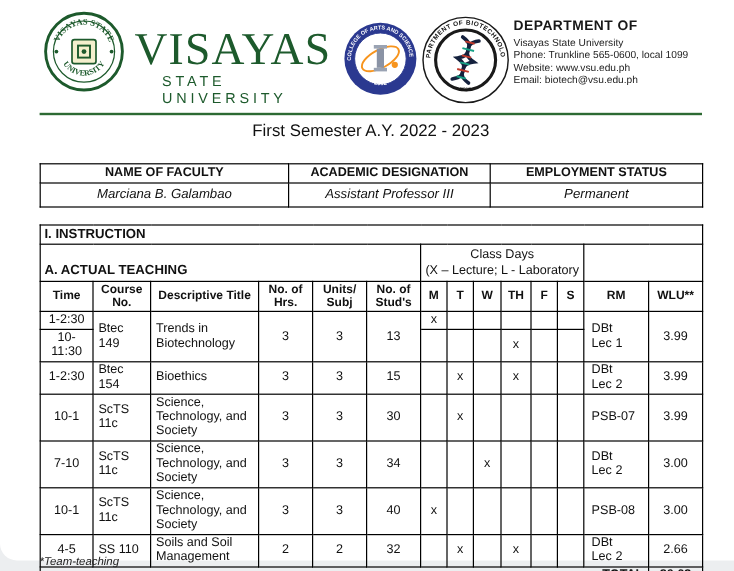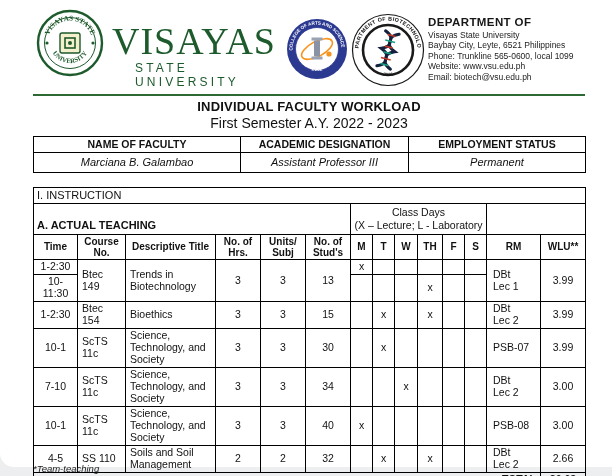--- a/index.html
+++ b/index.html
@@ -27,21 +27,21 @@
   
   table { border-collapse:collapse; table-layout:fixed; width:552px; font-size:10.5px; color:#111; }
   td, th { border:1px solid #000; padding:1px 2px; text-align:center; vertical-align:middle; line-height:1.14; overflow:hidden; }
   th { font-weight:bold; font-size:10px; }
 
   .faculty { position:absolute; left:33px; top:136px; }
   .faculty th { height:16px; font-size:10.5px; }
   .faculty td { height:20px; font-size:11px;font-style:italic; }
 
   .main { position:absolute; left:33px; top:187px; }
-  .sect-row td { text-align:left; font-weight:normal; font-size:11px; height:13px; padding-left:3px; }
+  .sect-row td { text-align:left; font-weight:bold; font-size:11px; height:13px; padding-left:3px; }
   .sub-row { height:31px; }
   .subsection { text-align:left; font-weight:bold; font-size:11px; vertical-align:bottom; padding-left:3px; padding-bottom:2px; }
   .classdays { font-size:10.5px; line-height:1.2; vertical-align:middle; }
   .head-row th { height:24px; }
   .left { text-align:left; padding-left:4px; }
   .pre { white-space:pre-line; }
   .rm { padding-left:6px; text-align:left; white-space:pre-line; }
   tr.r-top td { height:15px; }
   tr.r-bot td { height:25px; }
   tr.plain td { height:23px; }
@@ -117,30 +117,28 @@
       <line x1="-4" y1="-3" x2="4" y2="-3" stroke="#c0392b" stroke-width="1.6"></line>
       <line x1="-4" y1="3" x2="4" y2="3" stroke="#16a085" stroke-width="1.6"></line>
       <line x1="-5" y1="9" x2="5" y2="9" stroke="#c0392b" stroke-width="1.6"></line>
       <line x1="-4" y1="15" x2="4" y2="15" stroke="#16a085" stroke-width="1.6"></line>
     </g>
   </svg>
 
   <div class="dept-info">
     <div class="dept-name">DEPARTMENT OF</div>
     <div class="dept-line">Visayas State University</div>
-    <div class="dept-line">Baybay City, Leyte, 6521 Philippines</div>
     <div class="dept-line">Phone: Trunkline 565-0600, local 1099</div>
     <div class="dept-line">Website: www.vsu.edu.ph</div>
     <div class="dept-line">Email: biotech@vsu.edu.ph</div>
   </div>
 
   <div class="rule"></div>
 
   <div class="titleblock">
-    <div class="title-main">INDIVIDUAL FACULTY WORKLOAD</div>
     <div class="title-sub">First Semester A.Y. 2022 - 2023</div>
   </div>
 
   <table class="faculty">
     <colgroup>
         <col style="width:207px">
         <col style="width:168px">
         <col style="width:177px">
       </colgroup>
     <thead>

